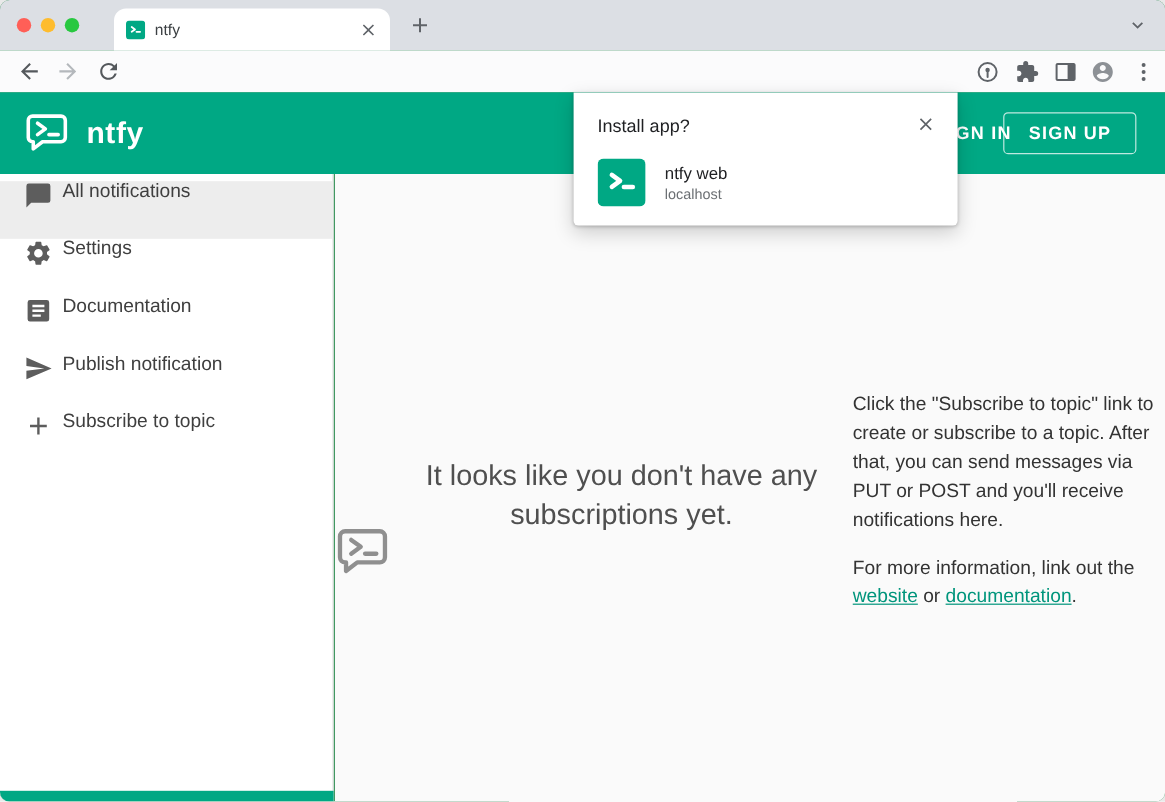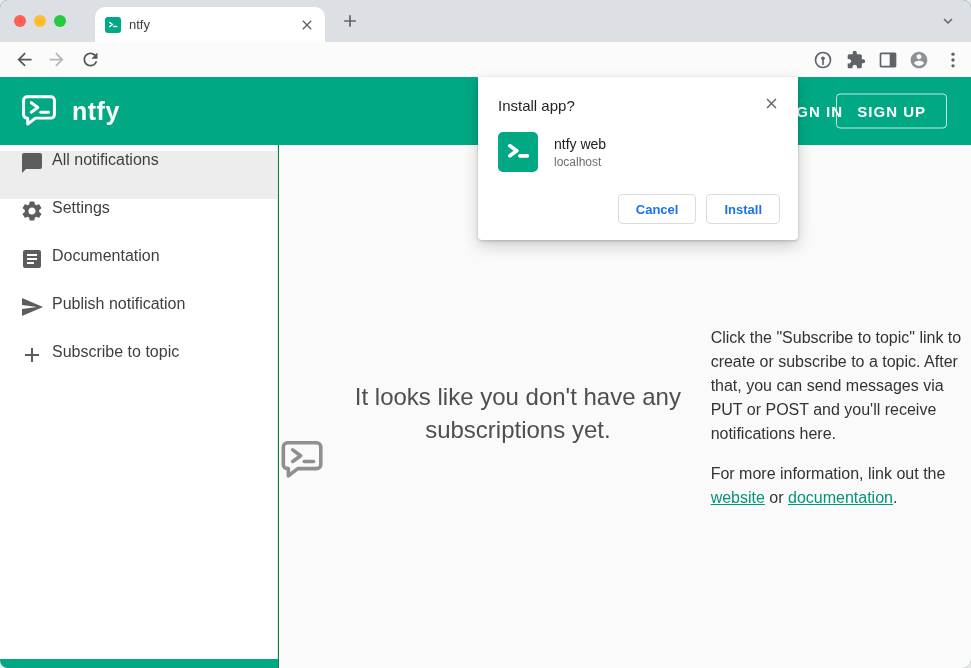--- a/index.html
+++ b/index.html
@@ -245,19 +245,15 @@
       <svg class="dlg-appicon" viewBox="0 0 64 64">
         <rect width="64" height="64" rx="8" fill="#00a884"></rect>
         <path d="M19 22l11 8-11 8" fill="none" stroke="#fff" stroke-width="6" stroke-linecap="round" stroke-linejoin="round"></path>
         <path d="M35 38h12" stroke="#fff" stroke-width="6" stroke-linecap="round"></path>
       </svg>
       <div class="dlg-apptext">
         <div class="dlg-appname">ntfy web</div>
         <div class="dlg-origin">localhost</div>
       </div>
     </div>
-    <div class="dlg-buttons">
-      <button class="dlg-btn">Cancel</button>
-      <button class="dlg-btn">Install</button>
-    </div>
   </div>
 
 </div>
 
 </body></html>

